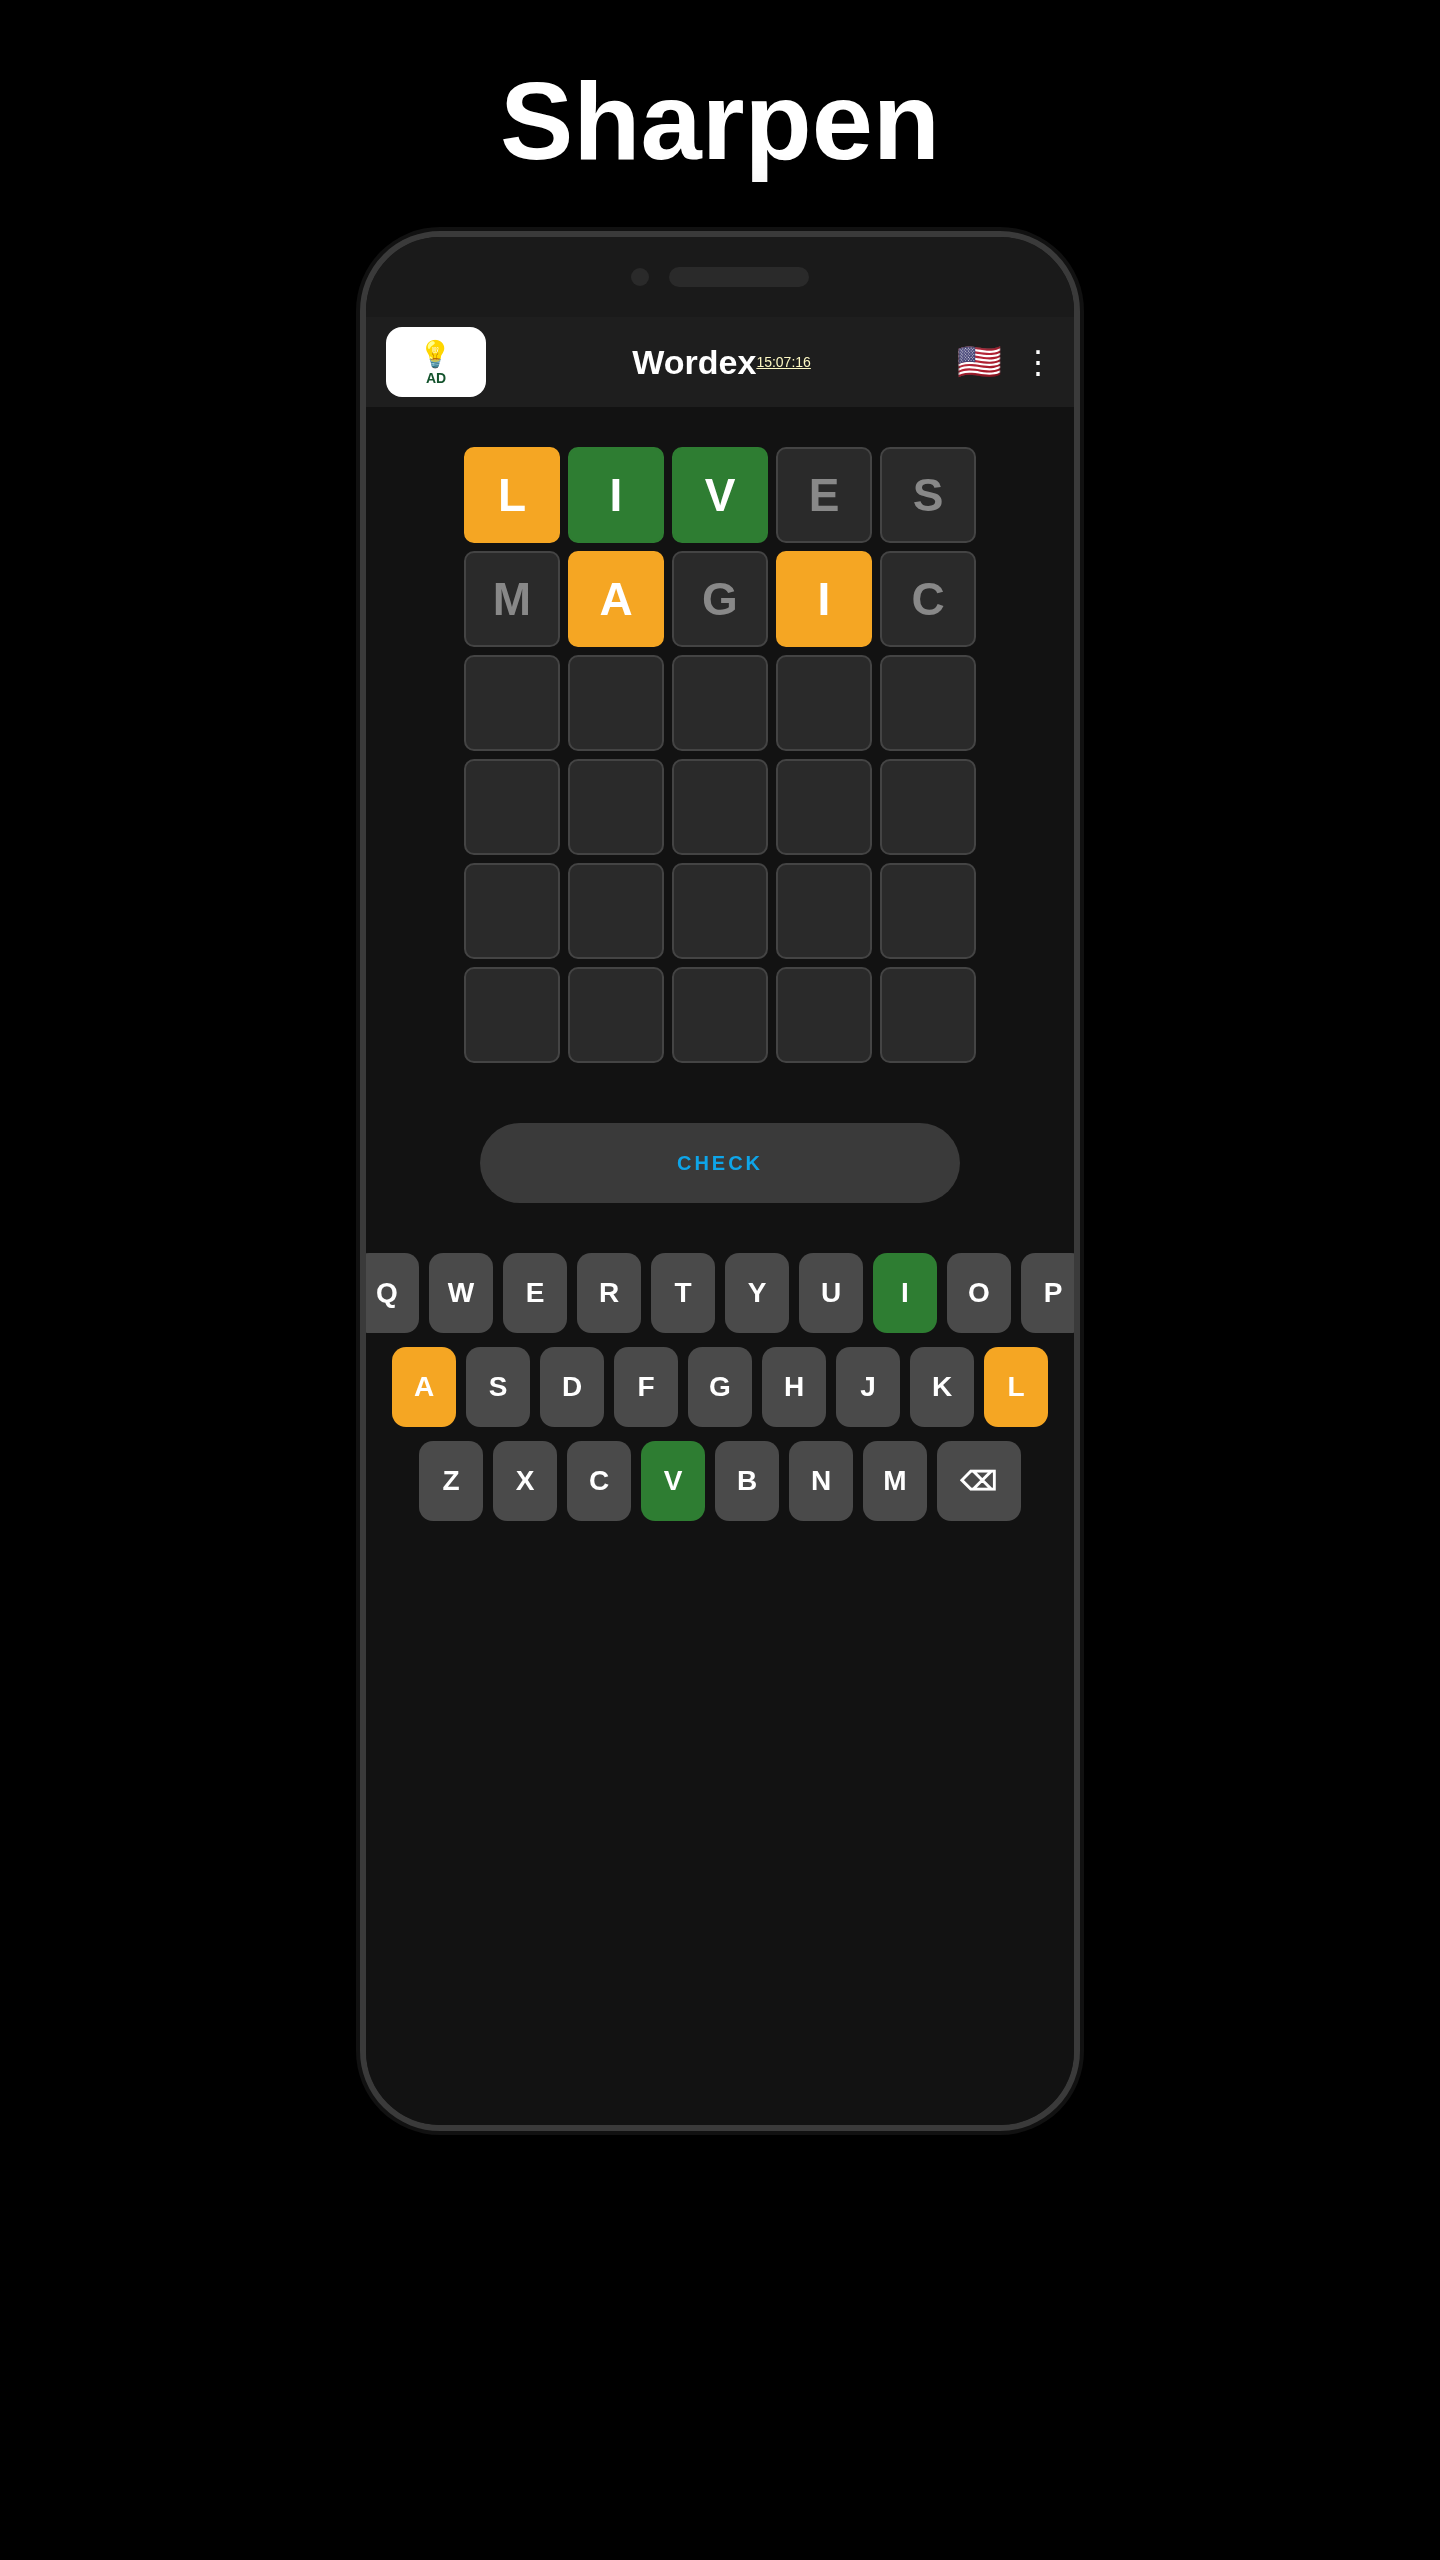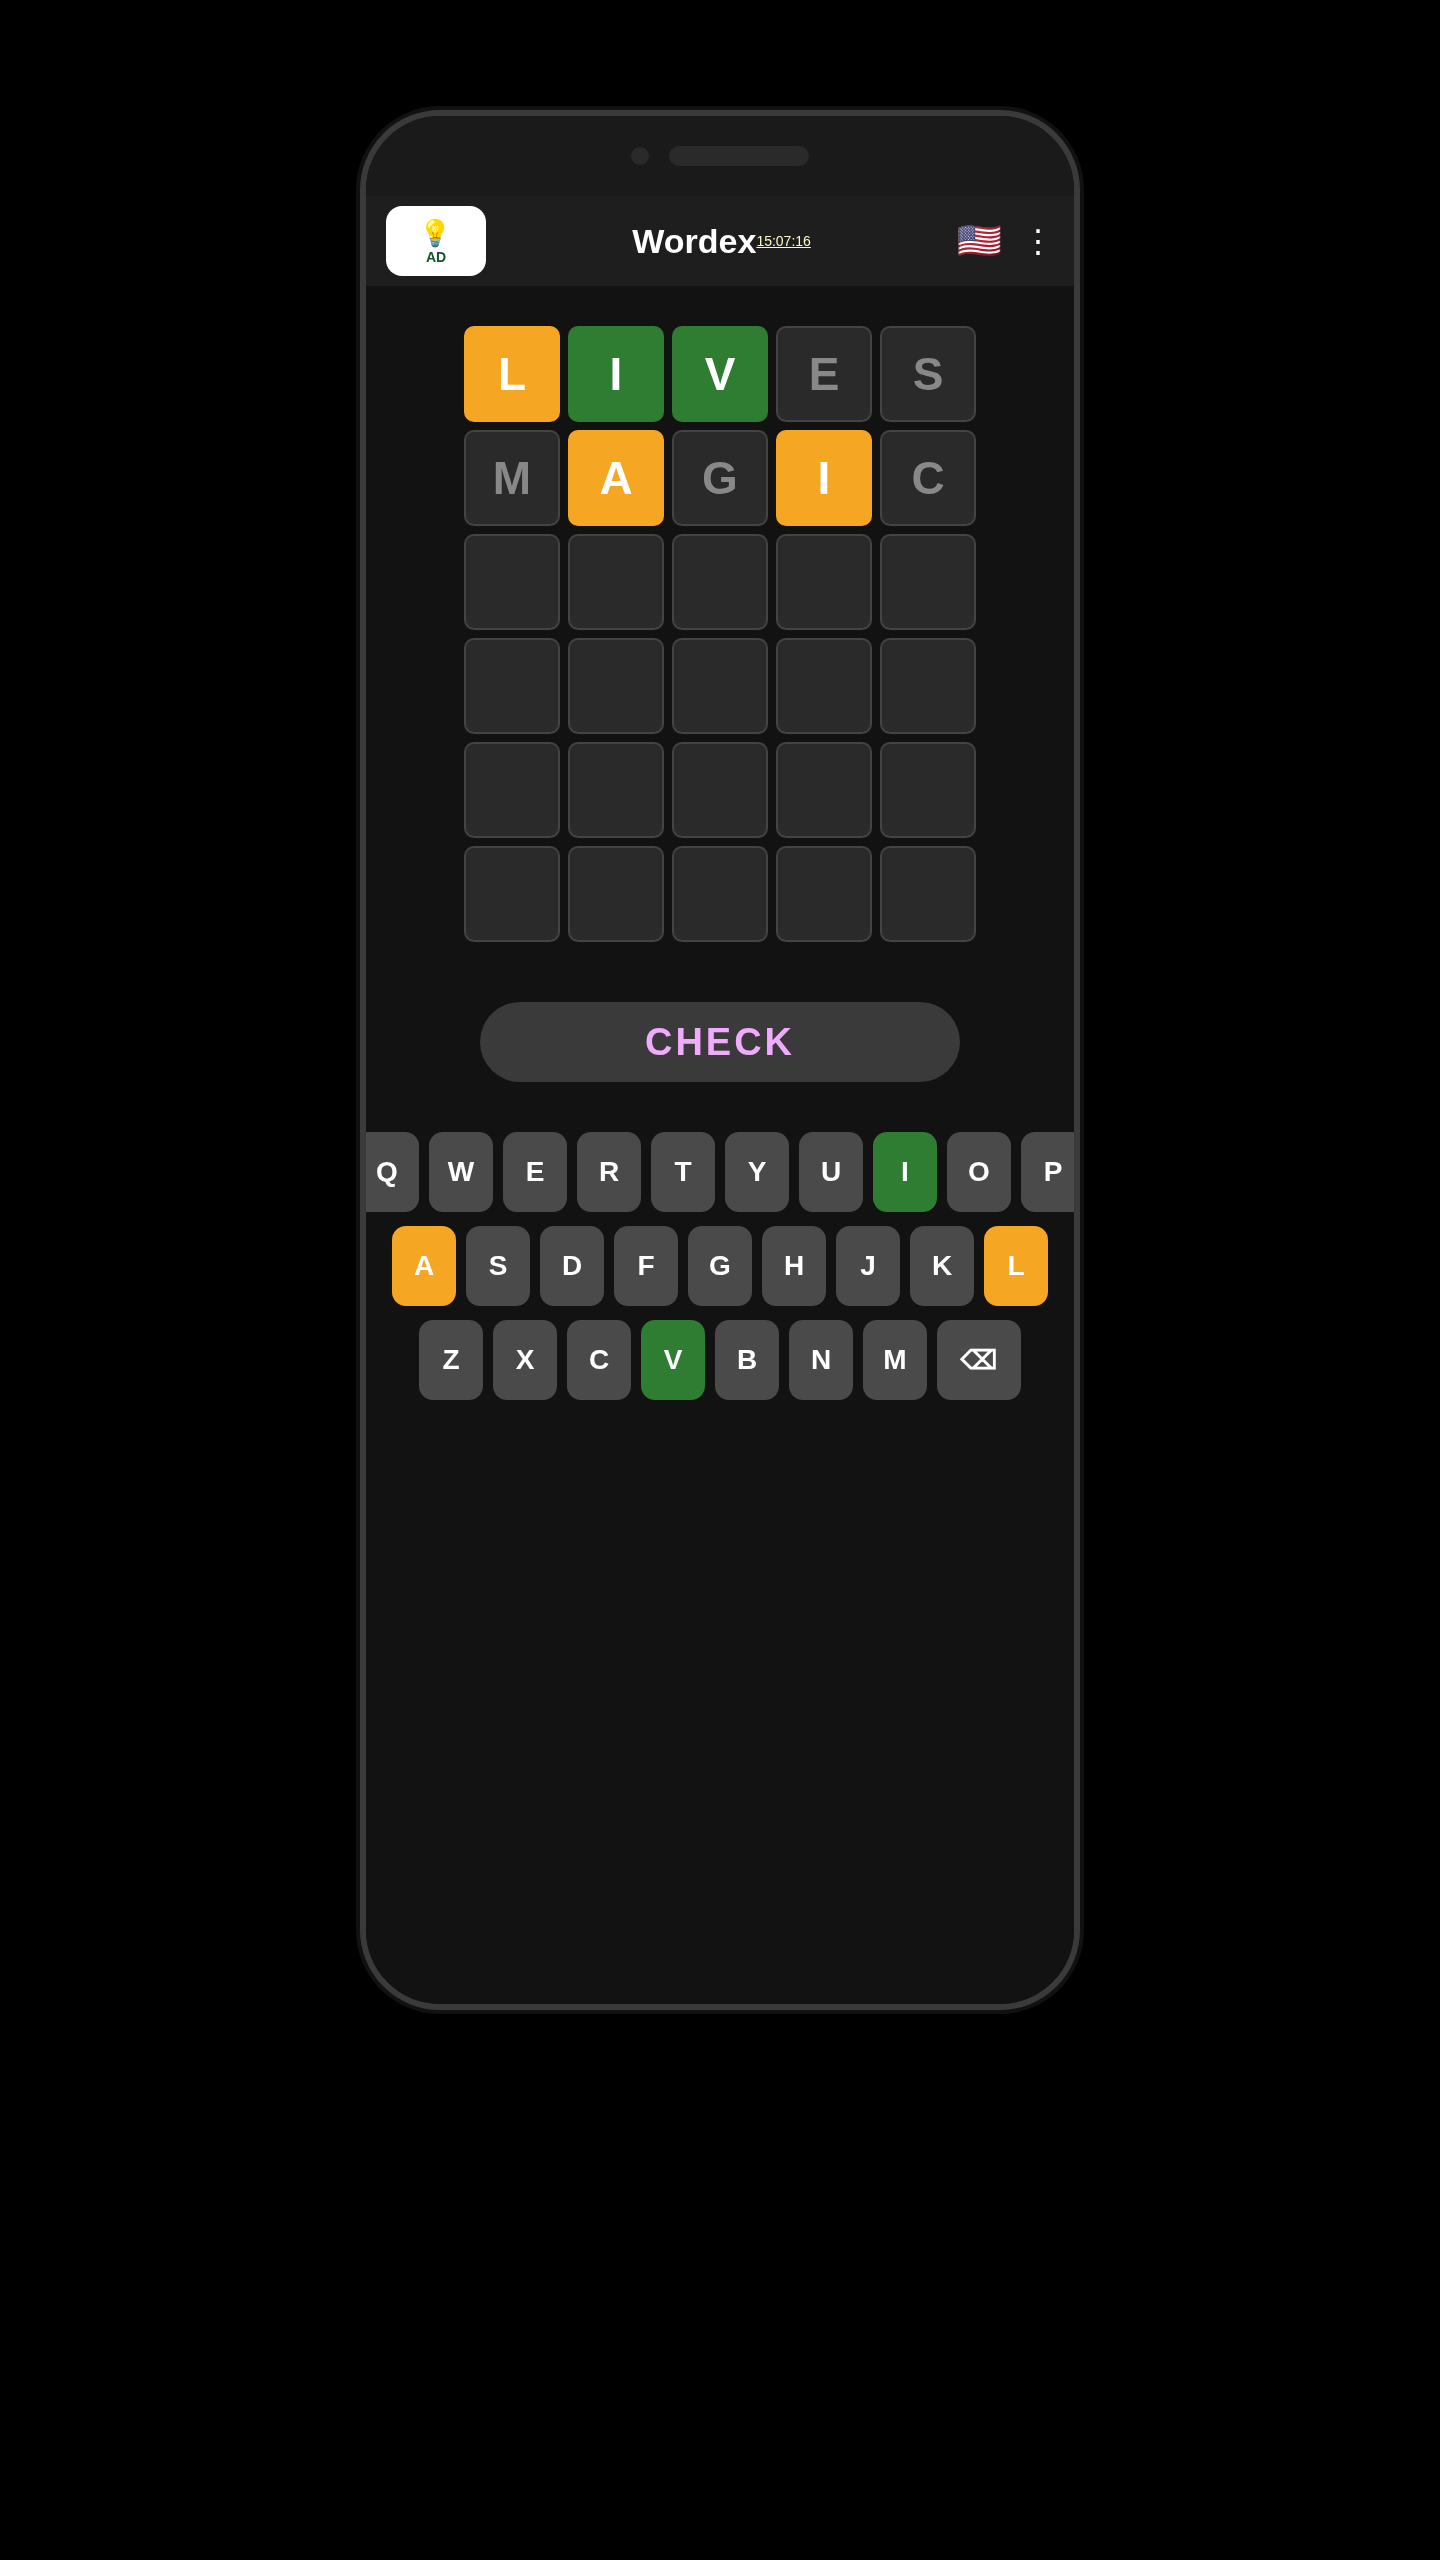--- a/index.html
+++ b/index.html
@@ -206,23 +206,23 @@
       height: 80px;
       background: #3a3a3a;
       border-radius: 40px;
       display: flex;
       align-items: center;
       justify-content: center;
       cursor: pointer;
     }
 
     .check-button-label {
-      font-size: 38px;
+      font-size: 20px;
       font-weight: bold;
-      color: #f0abfc;
+      color: #0ea5e9;
       letter-spacing: 3px;
     }
 
     
     .keyboard-container {
       margin-top: 50px;
       display: flex;
       flex-direction: column;
       align-items: center;
       gap: 14px;
@@ -269,20 +269,21 @@
       width: 10px;
       height: 80px;
       background: #3a3a3a;
       border-radius: 0 6px 6px 0;
     }
   </style>
 </head>
 <body>
 
 <div class="hero-text">
+  <div class="hero-sharpen">Sharpen</div>
 </div>
 
 <div class="phone-frame">
   <div class="phone-side-btn"></div>
 
   <div class="phone-top-bar">
     <div class="phone-camera"></div>
     <div class="phone-speaker"></div>
   </div>
 

